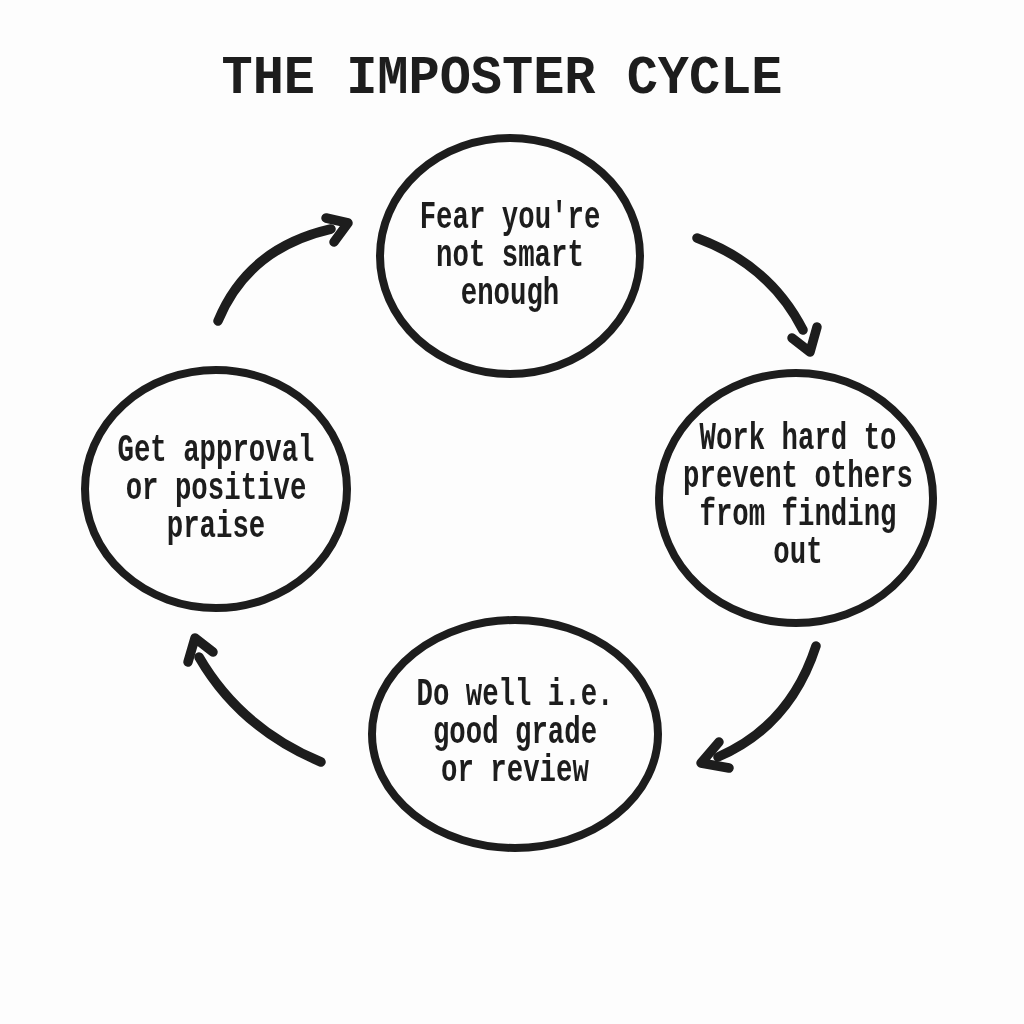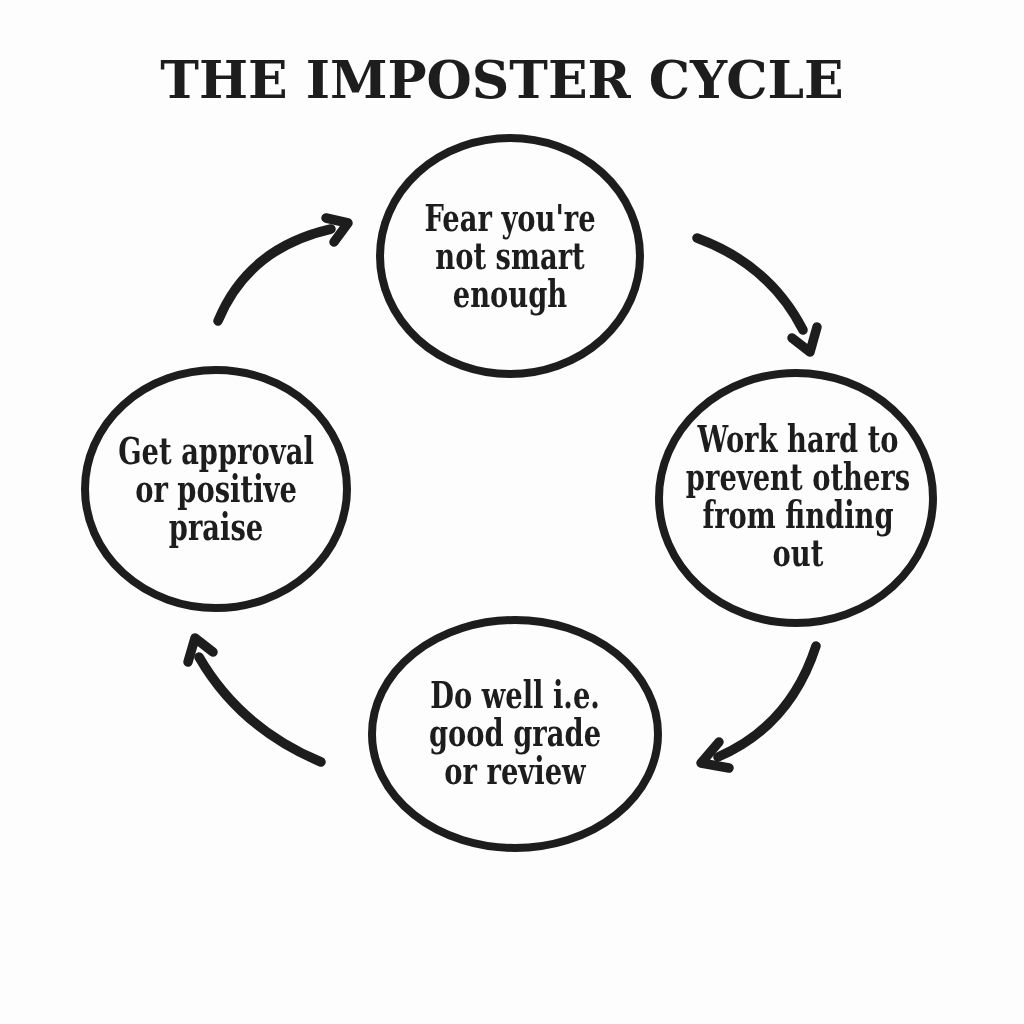--- a/index.html
+++ b/index.html
@@ -11,20 +11,21 @@
     width: 1024px; height: 1024px;
     background: var(--background);
     overflow: hidden;
     font-family: "DejaVu Serif", "Liberation Serif", serif;
   }
   .stage {
     position: relative;
     width: 1024px; height: 1024px;
     background: var(--background);
     color: var(--ink);
+    font-family: Liberation Mono, monospace;
   }
   .title {
     position: absolute;
     top: 50px; left: 0;
     width: 1004px;
     text-align: center;
     font-size: 53px;
     font-weight: bold;
     line-height: 1.1;
     letter-spacing: 0px;

